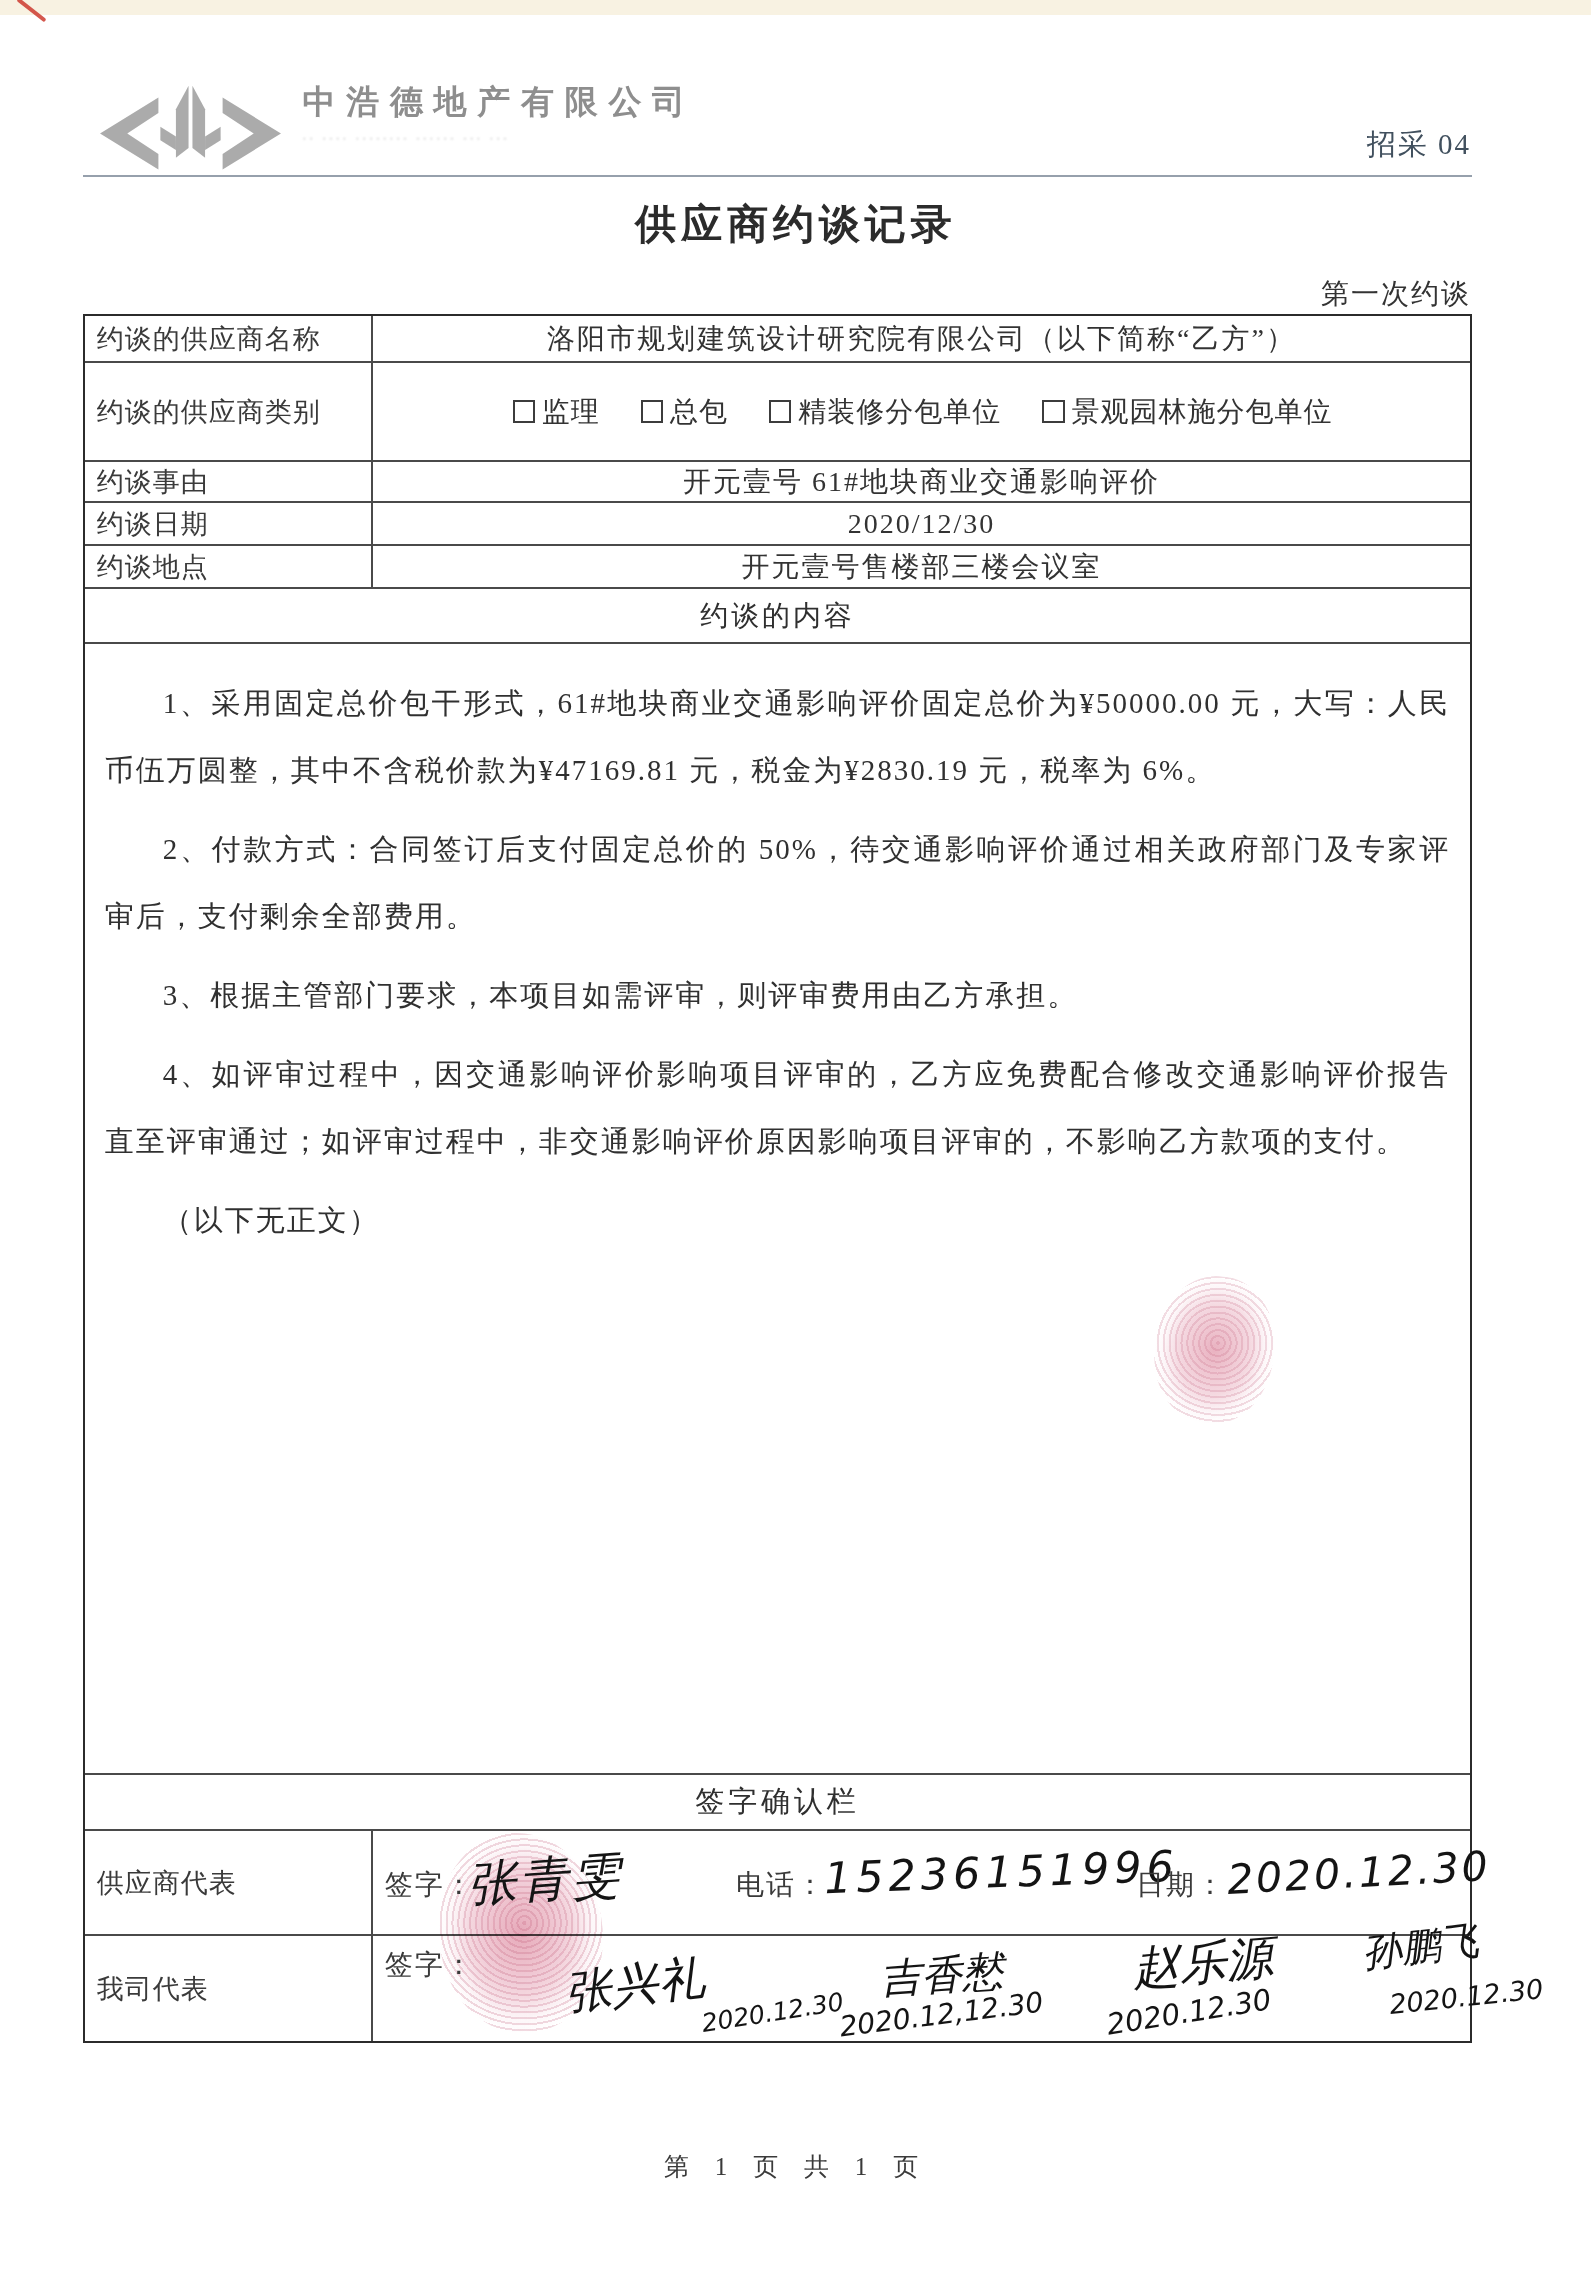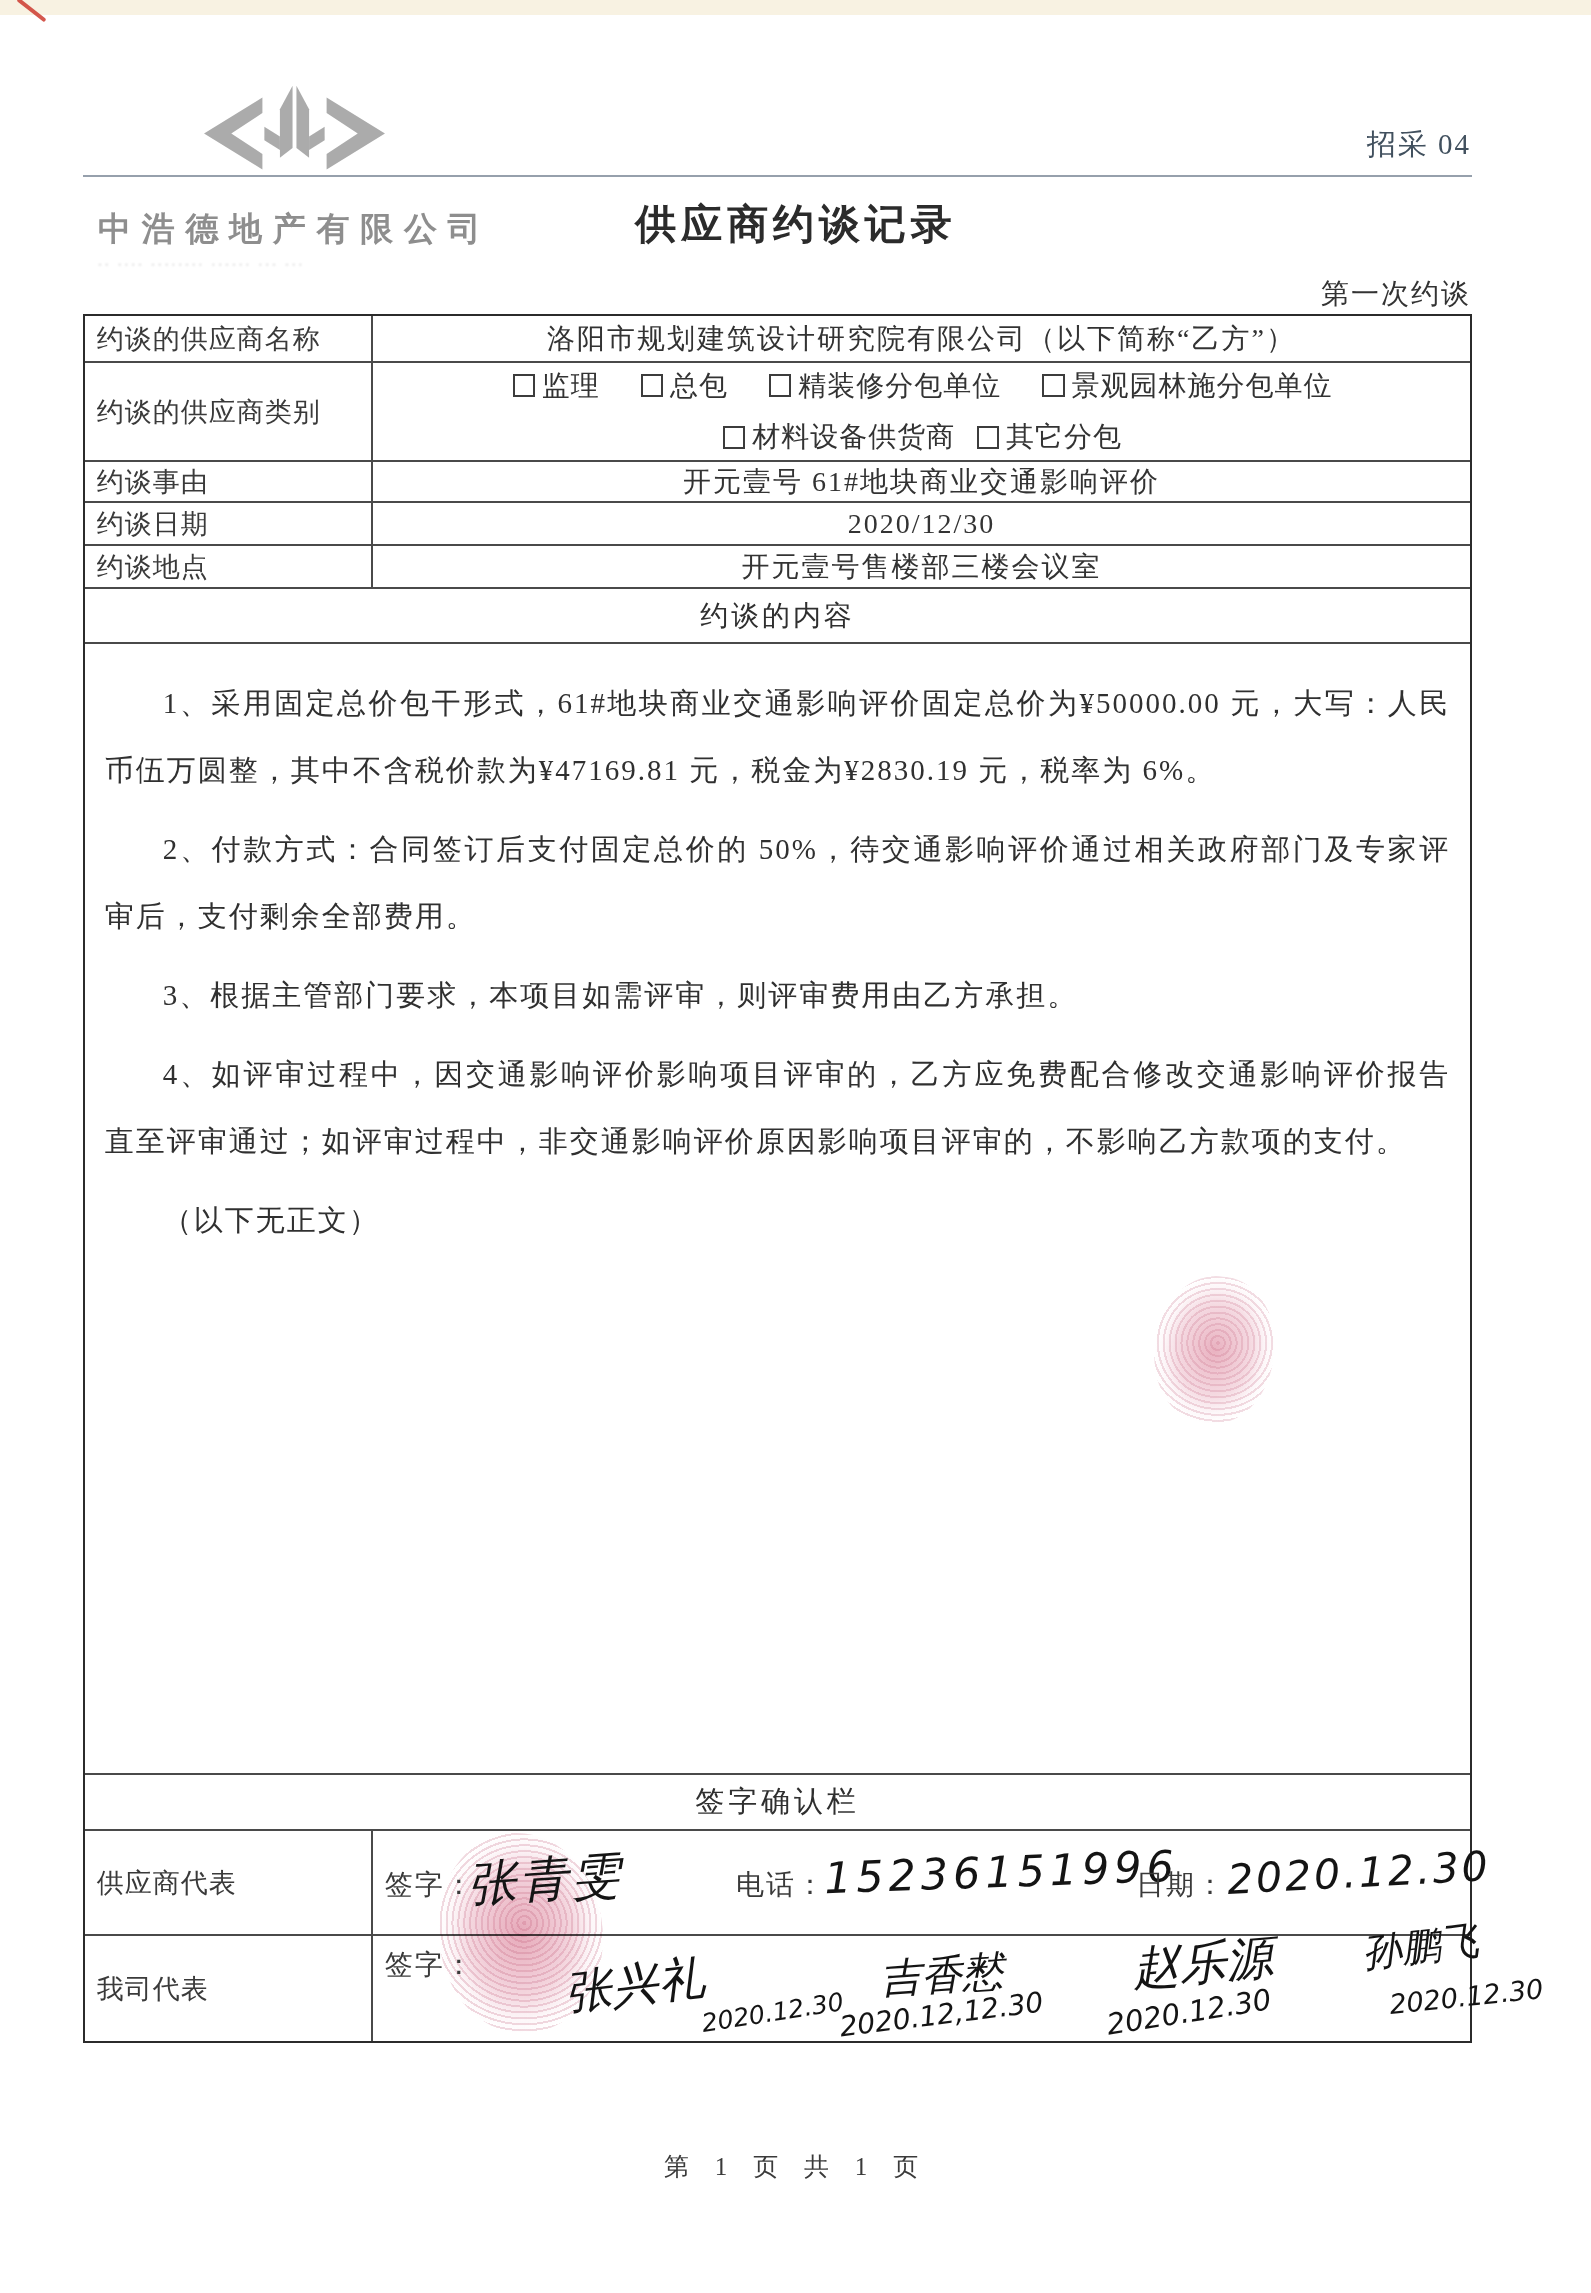--- a/index.html
+++ b/index.html
@@ -5,21 +5,21 @@
   html,body{margin:0;padding:0;background:#e9e9e9;}
   .page{
     position:relative; width:1592px; height:2294px; background:#ffffff;
     font-family:"Liberation Serif", serif; color:#2f2f2f; overflow:hidden;
     margin:0 auto;
   }
   .top-strip{position:absolute;left:0;top:0;width:1592px;height:14.6px;background:#f8f2e2;}
   .pen-mark{position:absolute;left:13.7px;top:7.8px;width:35px;height:3.9px;background:#cc3b2f;
     transform:rotate(38deg);border-radius:2px;opacity:.85;}
   
-  .logo-row{position:absolute;left:98px;top:80px;display:flex;align-items:center;gap:19.5px;flex-direction:column;}
+  .logo-row{position:absolute;left:98px;top:80px;display:flex;align-items:flex-start;gap:19.5px;}
   .logo-svg{filter:blur(0.4px);opacity:.78;}
   .logo-text .cn{font-family:"Liberation Sans",sans-serif;font-size:33px;font-weight:bold;
     color:#8e8e8e;letter-spacing:10.7px;filter:blur(0.7px);}
   .logo-text .en{font-family:"Liberation Sans",sans-serif;font-size:11.7px;color:#a8a8a8;
     letter-spacing:2.9px;margin-top:5.9px;filter:blur(1px);}
   .doc-code{position:absolute;right:121px;top:125px;font-size:29px;color:#41505e;letter-spacing:2px;}
   .header-rule{position:absolute;left:83px;top:175px;width:1389px;border-top:2.9px solid #96a0ac;}
   .page-title{position:absolute;left:0;top:197px;width:1592px;text-align:center;
     font-family:"Liberation Sans",sans-serif;font-weight:bold;font-size:41px;
     letter-spacing:4.9px;color:#2b2b2b;}
@@ -125,30 +125,20 @@
             </span>
           <span class="opt gap-wide">
               <span class="cb"></span>
               <span>精装修分包单位</span>
             </span>
           <span class="opt">
               <span class="cb"></span>
               <span>景观园林施分包单位</span>
             </span>
         </div>
-        <div class="opt-line">
-          <span class="opt gap-narrow">
-              <span class="cb"></span>
-              <span>材料设备供货商</span>
-            </span>
-          <span class="opt">
-              <span class="cb"></span>
-              <span>其它分包</span>
-            </span>
-        </div>
       </div>
     </div>
 
     <div class="row r3">
       <div class="cell label">约谈事由</div>
       <div class="cell value">开元壹号 61#地块商业交通影响评价</div>
     </div>
 
     <div class="row r4">
       <div class="cell label">约谈日期</div>

